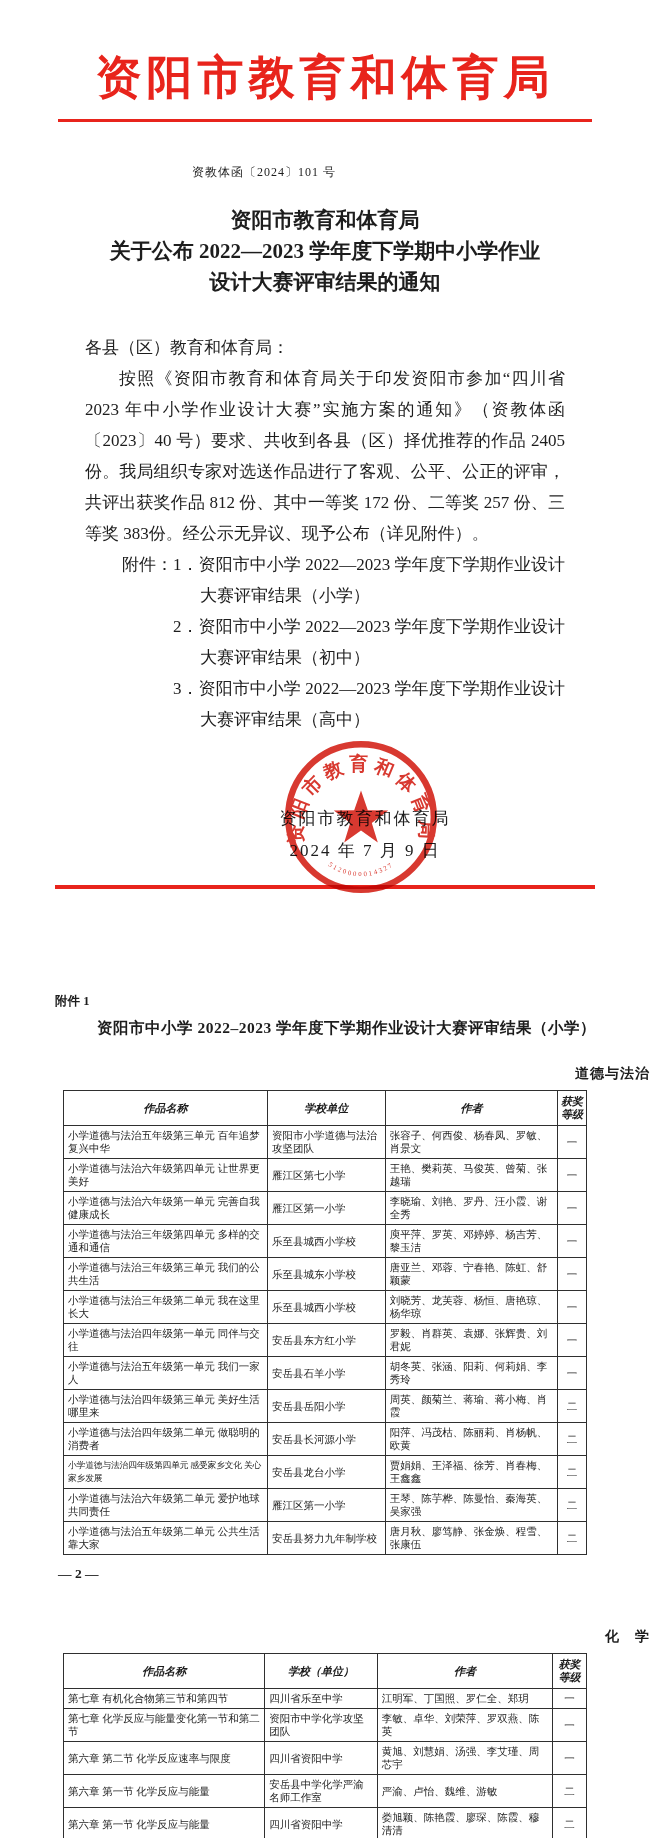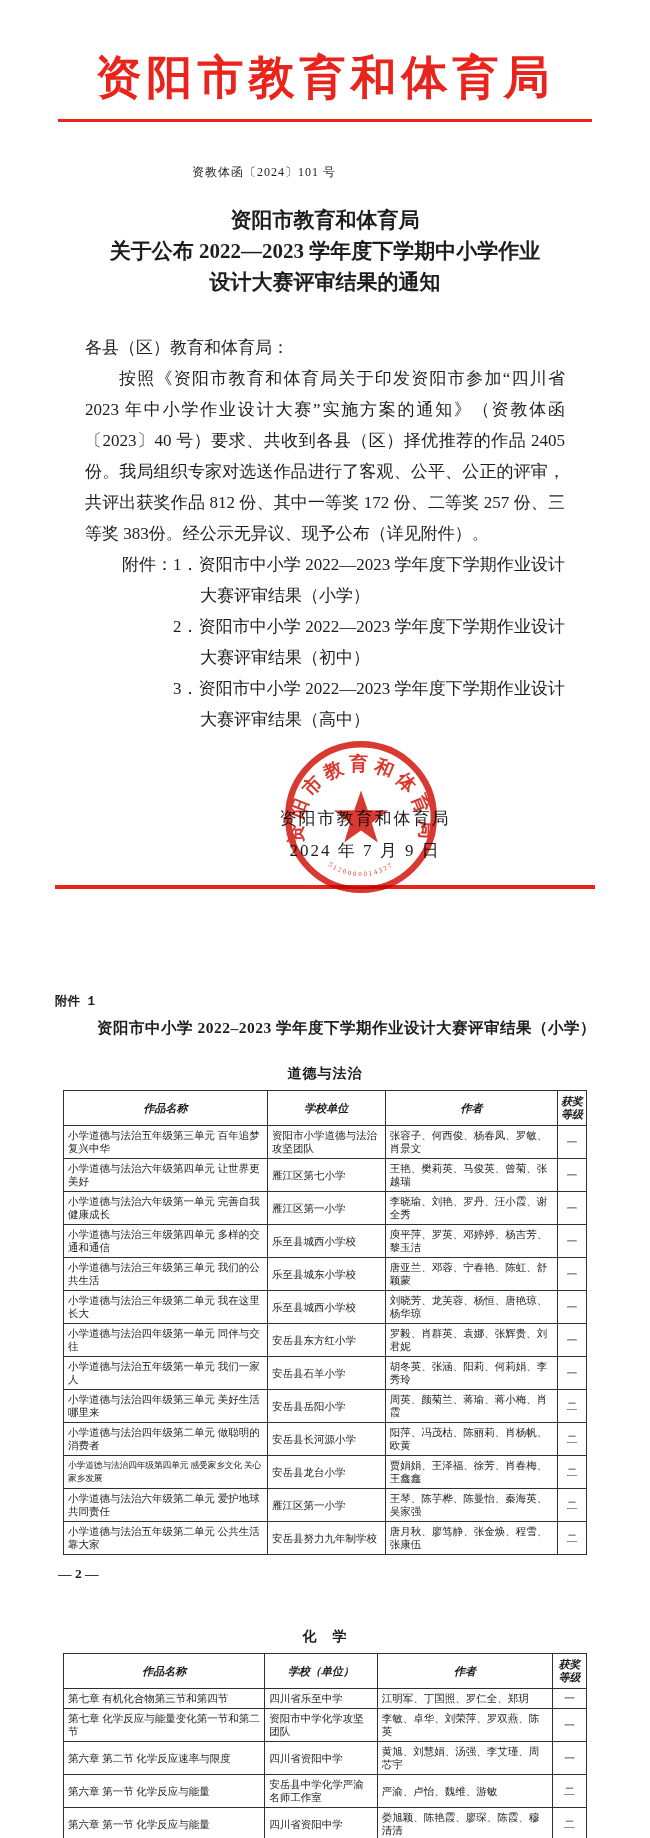--- a/index.html
+++ b/index.html
@@ -31,23 +31,23 @@
   .att-items{flex:1;}
   .att-item{padding-left:27px;text-indent:-27px;}
   
   .sign-block{position:relative;height:150px;}
   .signer,.sign-date{position:absolute;left:190px;width:350px;text-align:center;font-size:17px;letter-spacing:2px;}
   .signer{top:72px;}
   .sign-date{top:104px;}
   .seal{position:absolute;left:281px;top:2px;width:160px;height:160px;mix-blend-mode:multiply;opacity:.92;}
   .end-rule{margin:0 55px;height:2px;border-top:3px solid var(--red);border-bottom:1px solid var(--red);}
   
-  .attach-label{margin:104px 0 0 55px;font-family:Liberation Mono, monospace;font-weight:bold;font-size:12.5px;}
+  .attach-label{margin:104px 0 0 55px;font-family:Liberation Serif, serif;font-weight:bold;font-size:12.5px;}
   .attach-title{margin-top:8px;text-align:center;font-weight:bold;font-size:15.5px;letter-spacing:.5px;padding-left:43px;}
-  .sec-title{margin-top:26px;text-align:center;font-family:"Liberation Sans","DejaVu Sans",sans-serif;font-weight:bold;font-size:14px;letter-spacing:1px;}
+  .sec-title{margin-top:26px;text-align:right;font-family:"Liberation Sans","DejaVu Sans",sans-serif;font-weight:bold;font-size:14px;letter-spacing:1px;}
   table.award{
     width:524px;margin:7px auto 0 auto;border-collapse:collapse;table-layout:fixed;
     font-size:10.5px;line-height:13px;
   }
   table.award th,table.award td{border:1px solid var(--line);padding:3px 4px;vertical-align:middle;}
   table.award{border:1.5px solid var(--line);}
   table.award th{
     font-weight:bold;font-style:italic;text-align:center;font-size:11px;
     white-space:pre-line;padding:4px 2px;
   }

